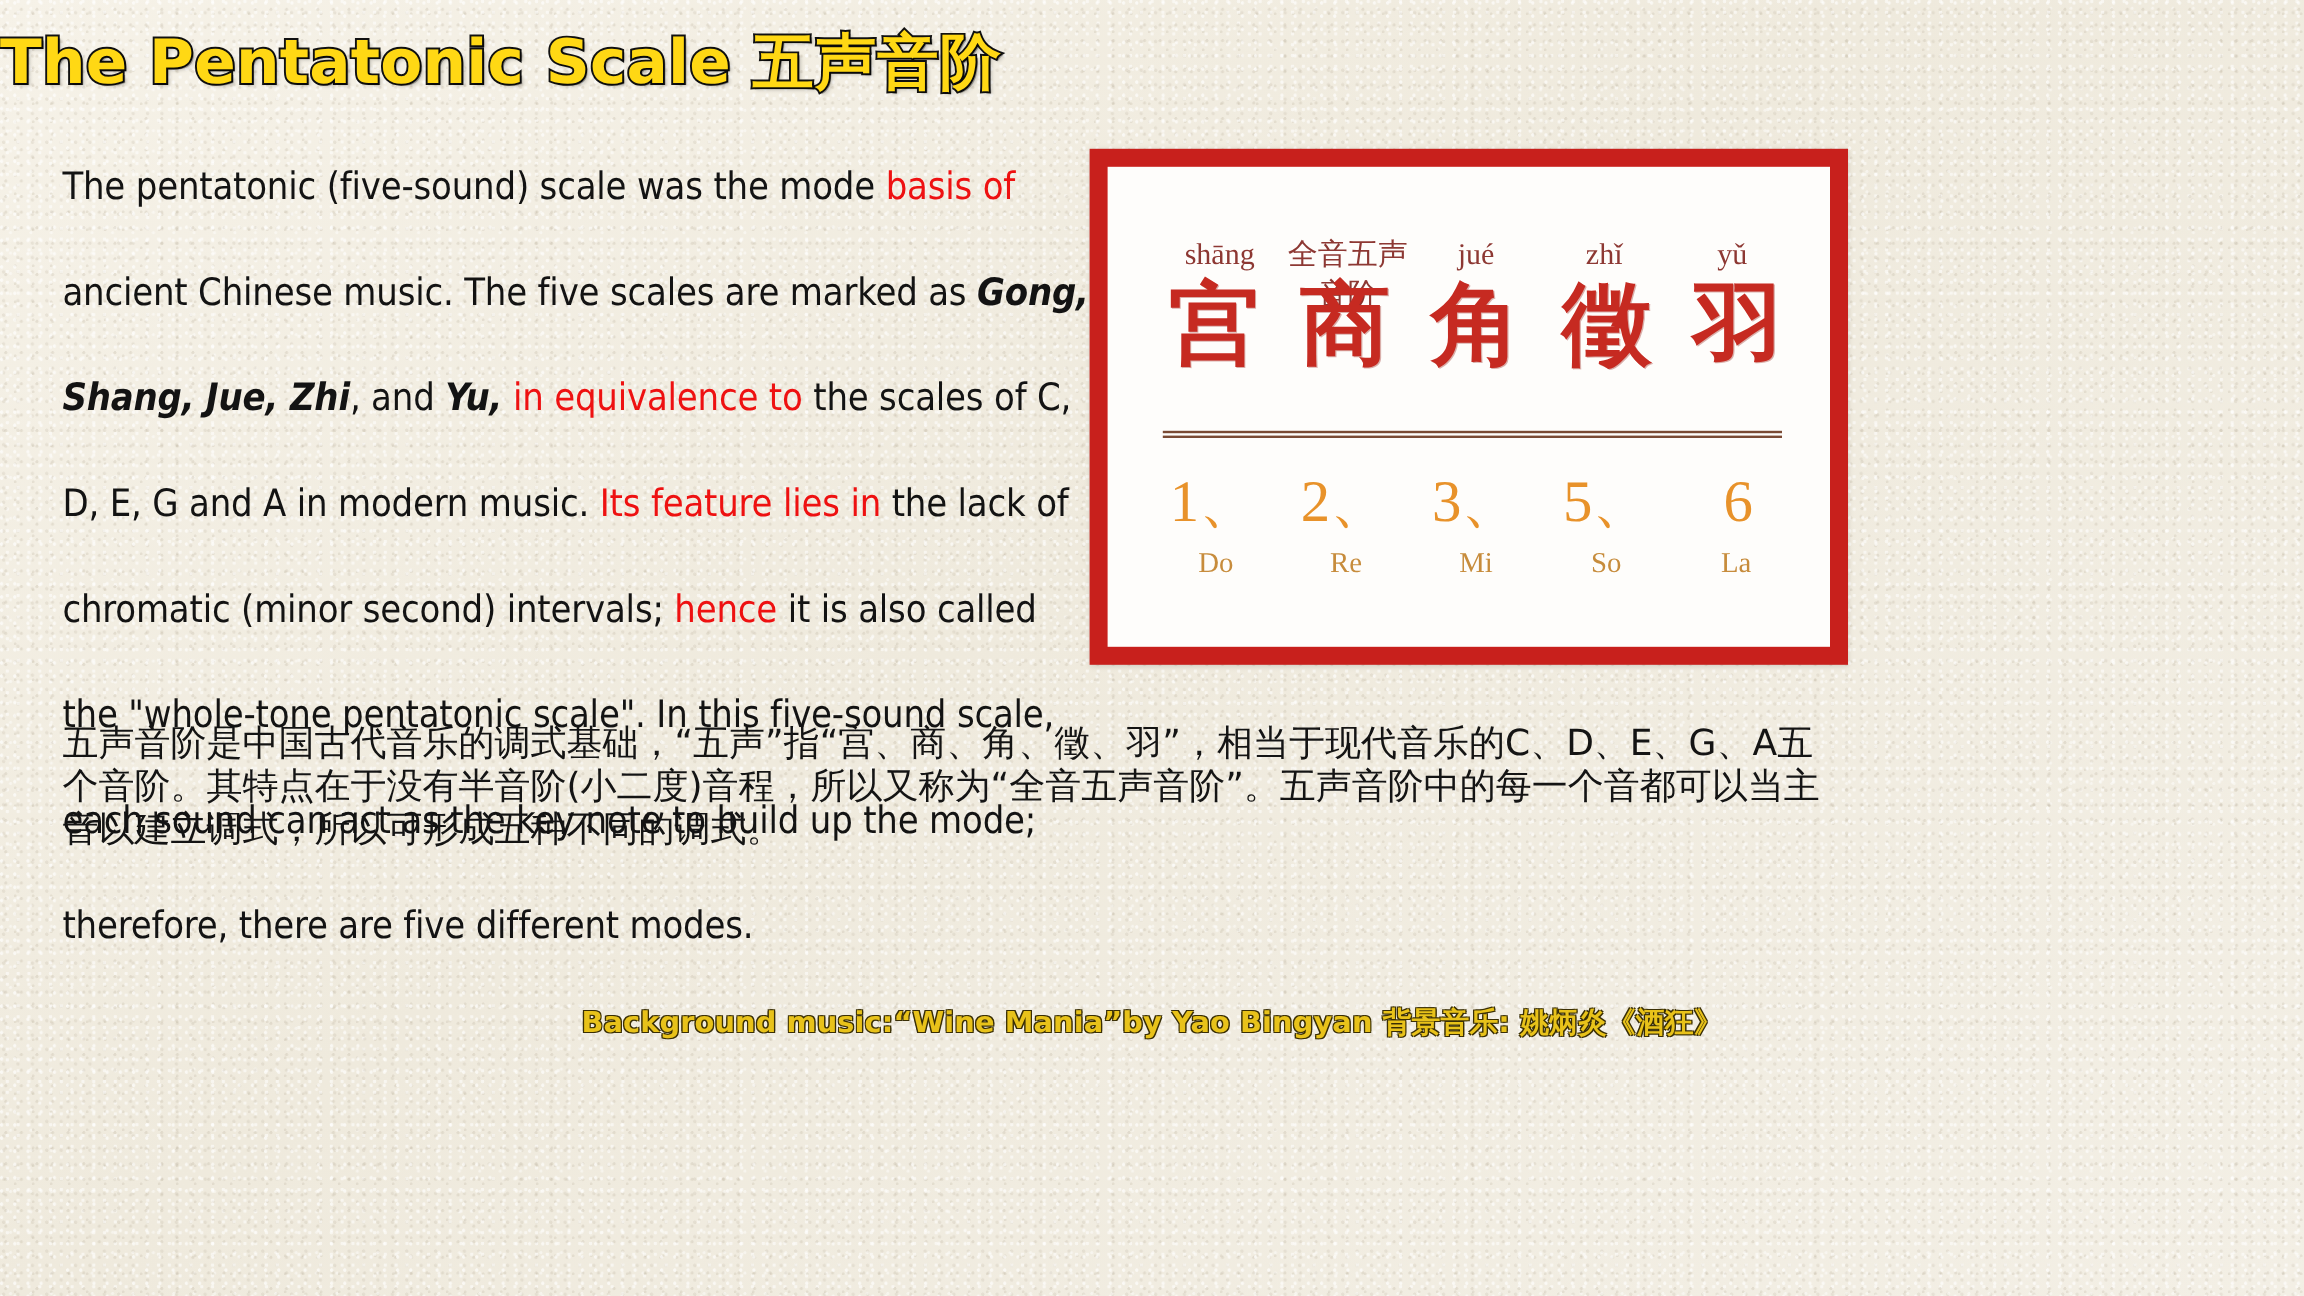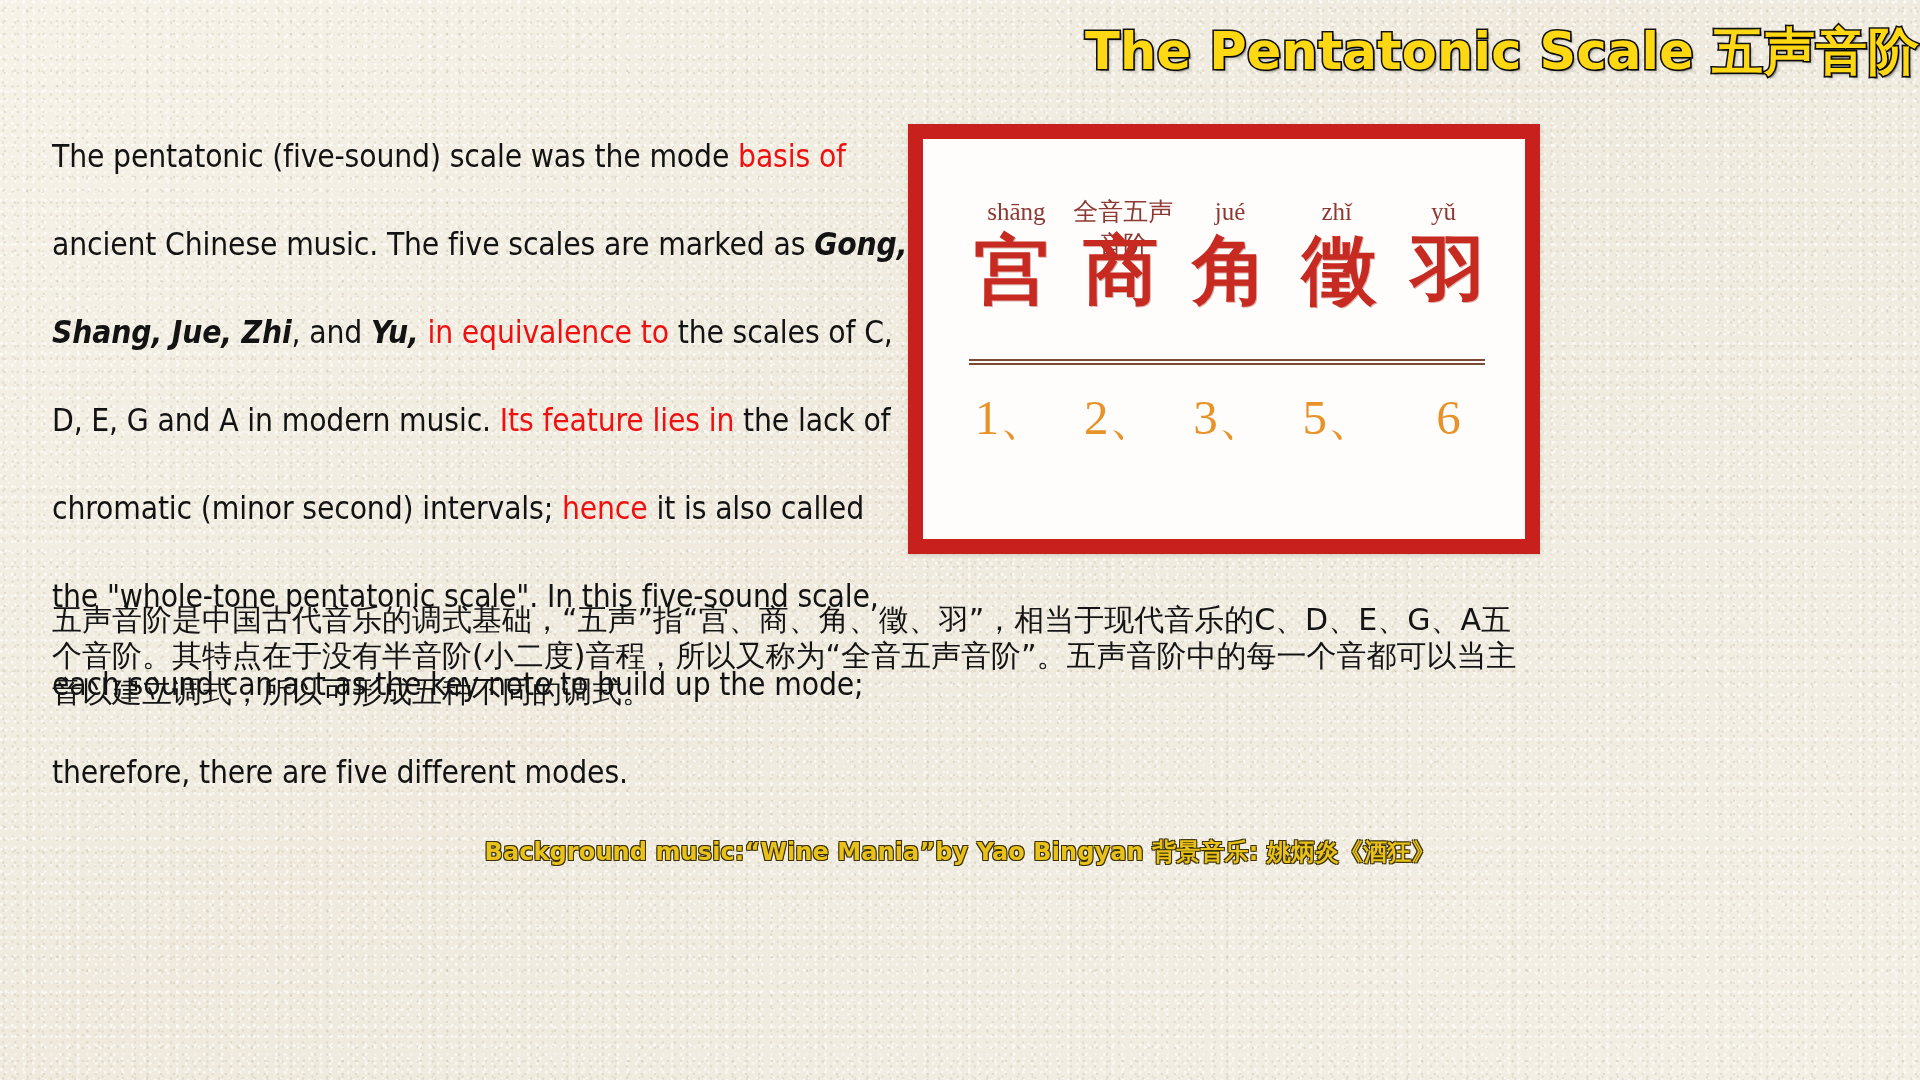--- a/index.html
+++ b/index.html
@@ -19,21 +19,21 @@
       radial-gradient(circle at 25% 88%, rgba(185,175,155,0.22) 0 1.2px, transparent 1.6px),
       linear-gradient(145deg, #f6f2e8 0%, #efeadd 45%, #f3efe5 100%);
     background-size: 11px 11px, 13px 13px, 9px 9px, 15px 15px, 17px 17px, 12px 12px, 100% 100%;
     position:relative;
   }
 
   
   .title-wrap {
     position:absolute;
     top:18px; left:0; right:0;
-    text-align:right;
+    text-align:left;
     height:72px;
   }
   .title {
     display:inline-block;
     font-family:"DejaVu Sans", sans-serif;
     font-weight:bold;
     font-size:51px;
     letter-spacing:0.2px;
     color:#FFD814;
     -webkit-text-stroke:3.2px #111111;
@@ -204,16 +204,23 @@
         <div class="hanzi">羽</div>
       </div>
     <div class="divider"></div>
     <div class="num-row" id="num-row">
         <div class="num">1、</div>
         <div class="num">2、</div>
         <div class="num">3、</div>
         <div class="num">5、</div>
         <div class="num">6</div>
       </div>
+    <div class="solfa-row" id="solfa-row">
+        <div class="solfa">Do</div>
+        <div class="solfa">Re</div>
+        <div class="solfa">Mi</div>
+        <div class="solfa">So</div>
+        <div class="solfa">La</div>
+      </div>
   </div>
 </div>
 
 <div class="footer">Background music:“Wine Mania”by Yao Bingyan  背景音乐: 姚炳炎《酒狂》</div>
 
 </body></html>

